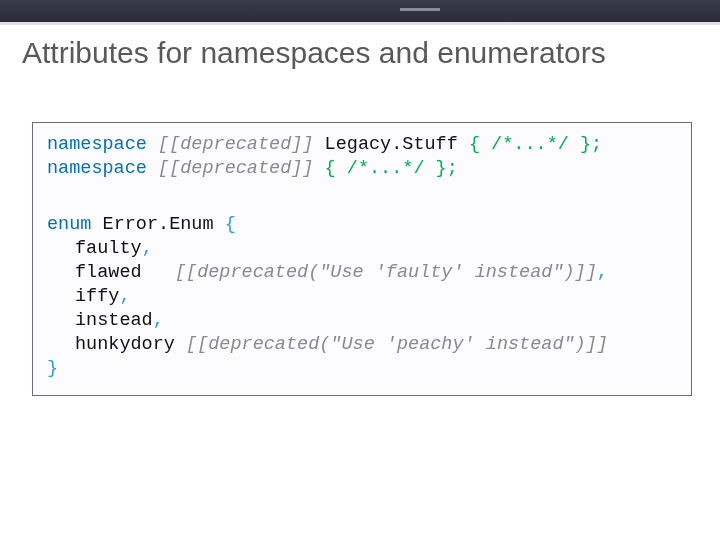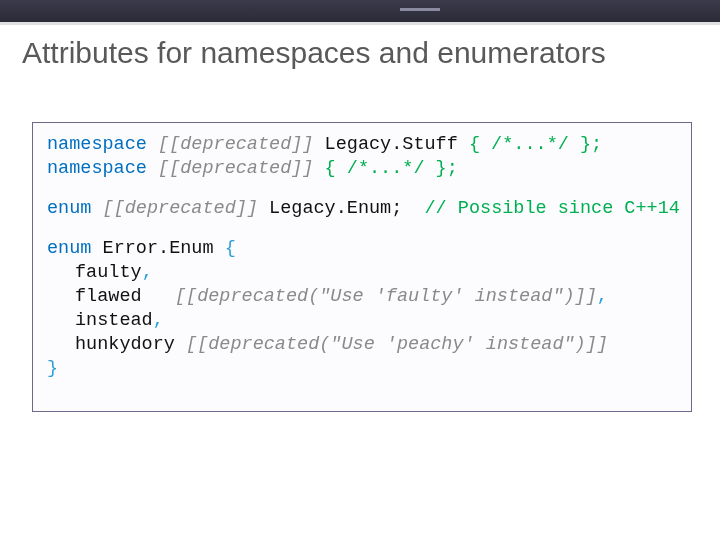--- a/index.html
+++ b/index.html
@@ -3,21 +3,21 @@
 <meta charset="utf-8">
 <style>
 body{margin:0;font-family:"Segoe UI",Arial,sans-serif;color:#333;background:#fff}
 .slide{width:720px;height:472px;position:relative;background:#fff}
 .topbar{position:absolute;top:0;left:0;right:0;height:22px;background:linear-gradient(to bottom,#3a3a4a,#2b2b38);border-bottom:1px solid #555}
 .underline{position:absolute;top:22px;left:0;right:0;height:3px;background:#e0e0e4}
 .seg{position:absolute;top:8px;left:400px;width:40px;height:3px;background:#8a8aa0}
 .title{position:absolute;top:34px;left:22px;right:22px;color:#595959;font-size:30px;line-height:1.28}
 .title .l1{display:block}
 .title .l2{display:block;text-align:right;padding-right:12px}
-.codebox{position:absolute;top:122px;left:32px;right:28px;border:1px solid #6a6a88;background:#fcfcff;padding:10px 14px 30px;font-family:Consolas,"Courier New",monospace;font-size:18.5px;line-height:1.3;color:#111}
+.codebox{position:absolute;top:122px;left:32px;right:28px;border:1px solid #6a6a88;background:#fcfcff;padding:10px 14px 14px;font-family:Consolas,"Courier New",monospace;font-size:18.5px;line-height:1.3;color:#111}
 .kw{color:#0070c0}
 .attr{color:#8a8a8a;font-style:italic}
 .cmt{color:#00b050}
 .cls{color:#2e9fd6}
 .row{white-space:pre}
 .gap{height:16px}
 .ind{padding-left:28px}
 </style>
 </head>
 <body>
@@ -28,22 +28,22 @@
   <div class="underline"></div>
 
   <div class="title">
     <span class="l1">Attributes for namespaces and enumerators</span>
   </div>
 
   <div class="codebox">
     <div class="row"><span class="kw">namespace</span> <span class="attr">[[deprecated]]</span> <span>Legacy.Stuff</span><span class="cmt"> { /*...*/ };</span></div>
     <div class="row"><span class="kw">namespace</span> <span class="attr">[[deprecated]]</span><span class="cmt"> { /*...*/ };</span></div>
     <div class="gap"></div>
-    <div class="row"><span class="kw">enum</span> <span class="attr">[[deprecated]]</span> <span>Legacy.Enum</span>;  <span class="cmt">// Possible since C++14</span></div>
     <div class="gap"></div>
     <div class="row"><span class="kw">enum</span> <span>Error.Enum</span><span class="cls"> {</span></div>
     <div class="row ind"><span>faulty</span><span class="cls">,</span></div>
     <div class="row ind"><span>flawed   </span><span class="attr">[[deprecated("Use 'faulty' instead")]]</span><span class="cls">,</span></div>
+    <div class="row ind"><span>iffy</span><span class="cls">,</span></div>
     <div class="row ind"><span>instead</span><span class="cls">,</span></div>
     <div class="row ind"><span>hunkydory</span> <span class="attr">[[deprecated("Use 'peachy' instead")]]</span></div>
     <div class="row"><span class="cls">}</span></div>
   </div>
 </div>
 
 </body></html>

